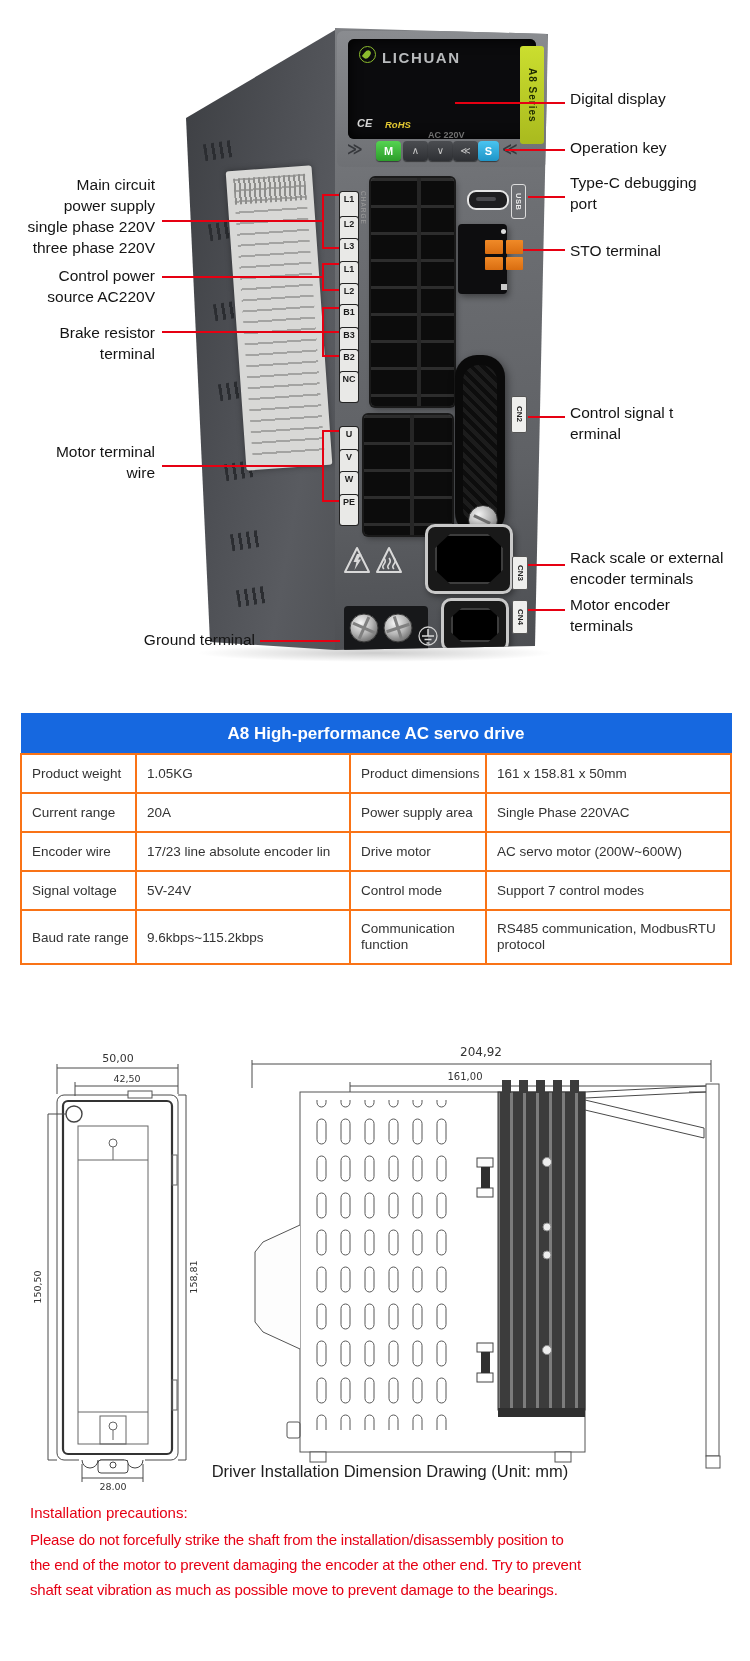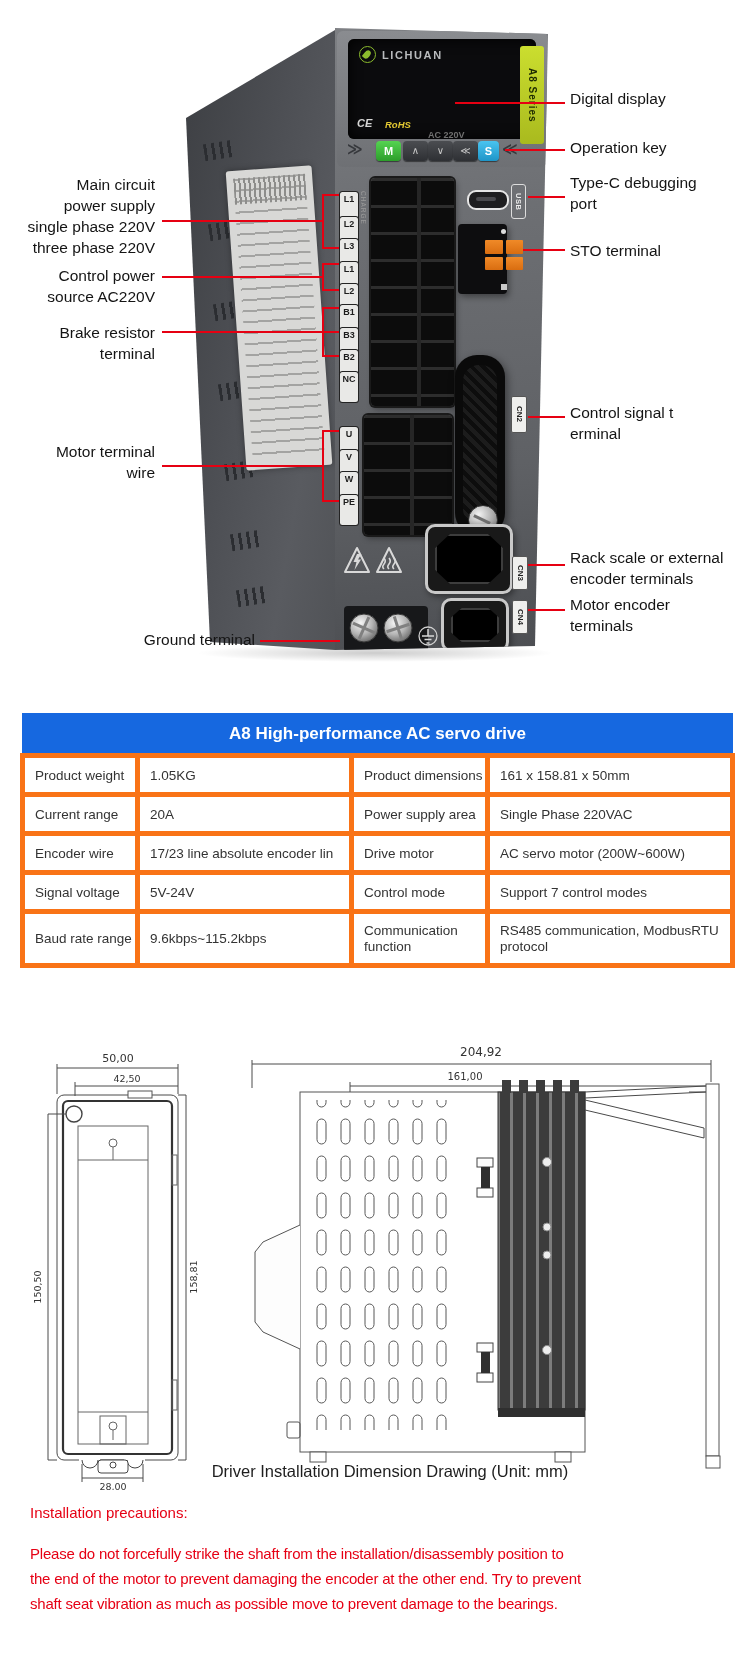--- a/index.html
+++ b/index.html
@@ -29,21 +29,21 @@
     clip-path:polygon(0 0,213px 6px,200px 618px,0 622px);
     background:linear-gradient(175deg,#7e8084 0%,#6d6f73 30%,#5f6165 70%,#4c4e52 100%);}
   #bezel{position:absolute;left:2px;top:3px;width:210px;height:136px;border-radius:6px;
     background:linear-gradient(#8a8c90,#6e7074);}
   #display{position:absolute;left:13px;top:11px;width:188px;height:100px;border-radius:6px;
     background:#0b0b0d;box-shadow:inset 0 0 14px #000;}
   #brand-logo{position:absolute;left:11px;top:7px;width:15px;height:15px;border-radius:50%;
     border:1.5px solid #8cbc2d;}
   #brand-logo i{position:absolute;left:4px;top:2.5px;width:6px;height:9px;display:block;
     background:#8cbc2d;border-radius:50% 50% 50% 0;transform:rotate(40deg);}
-  #brand-name{position:absolute;left:34px;top:10px;font-size:11px;font-weight:bold;
+  #brand-name{position:absolute;left:34px;top:10px;font-size:15px;font-weight:bold;
     letter-spacing:1.6px;color:#b9bbbd;}
   #a8-strip{position:absolute;left:172px;top:7px;width:24px;height:98px;border-radius:3px;
     background:linear-gradient(#cbde2f,#a9ba1e);display:flex;align-items:center;justify-content:center;}
   #a8-strip span{writing-mode:vertical-rl;font-size:10px;font-weight:bold;color:#1d2a02;letter-spacing:1px;}
   .dmark{position:absolute;font-weight:bold;}
   #ce-mark{left:9px;top:78px;color:#d6d6d6;font-size:11px;font-style:italic;}
   #rohs-mark{left:37px;top:80px;color:#e3c832;font-size:9.5px;font-style:italic;}
   #ac-mark{left:80px;top:81px;color:#707070;font-size:9px;margin-top:10px;}
 
   .chev{position:absolute;top:112px;font-size:15px;font-weight:bold;color:#36383c;}
@@ -116,32 +116,32 @@
   .co-r0{top:88px;} .co-r1{top:137px;} .co-r2{top:172px;} .co-r3{top:240px;}
   .co-r4{top:402px;} .co-r5{top:547px;} .co-r6{top:594px;}
   .cline{position:absolute;height:2px;background:#e60012;}
   .cvbar{position:absolute;width:2px;background:#e60012;}
 
   
   #spec{left:20px;top:713px;width:710px;border-collapse:collapse;table-layout:fixed;
     font-size:13.5px;color:#333;}
   #spec th{background:#1668e0;color:#fff;font-size:17px;font-weight:bold;height:37px;
     border:1px solid #1668e0;}
-  #spec td{border:5px solid #f97316;padding:0 10px;vertical-align:middle;white-space:nowrap;overflow:hidden;}
+  #spec td{border:2px solid #f97316;padding:0 10px;vertical-align:middle;white-space:nowrap;overflow:hidden;}
   #spec td.wrap{white-space:normal;line-height:16px;}
   #spec tr{height:39px;} #spec tr.rc{height:54px;} #spec tr.rl{height:41px;}
   .w1{width:115px;} .w2{width:214px;} .w3{width:136px;} .w4{width:245px;}
 
   
   svg text{font-family:"DejaVu Sans","Liberation Sans",sans-serif;fill:#333;}
   #caption{left:150px;top:1462px;width:480px;text-align:center;font-size:16.5px;color:#1e1e1e;}
 
   
   #precautions{left:30px;top:1500px;width:710px;color:#e60014;font-size:15px;line-height:25px;}
-  #precautions .h{margin-bottom:16px;}
+  #precautions .h{margin-bottom:2px;}
   #precautions .ln{white-space:nowrap;letter-spacing:-0.2px;}
 </style>
 </head>
 <body>
 
 <div id="stage">
 
   <div class="abs" id="device-shadow"></div>
 
   <div class="abs" id="device-side">

